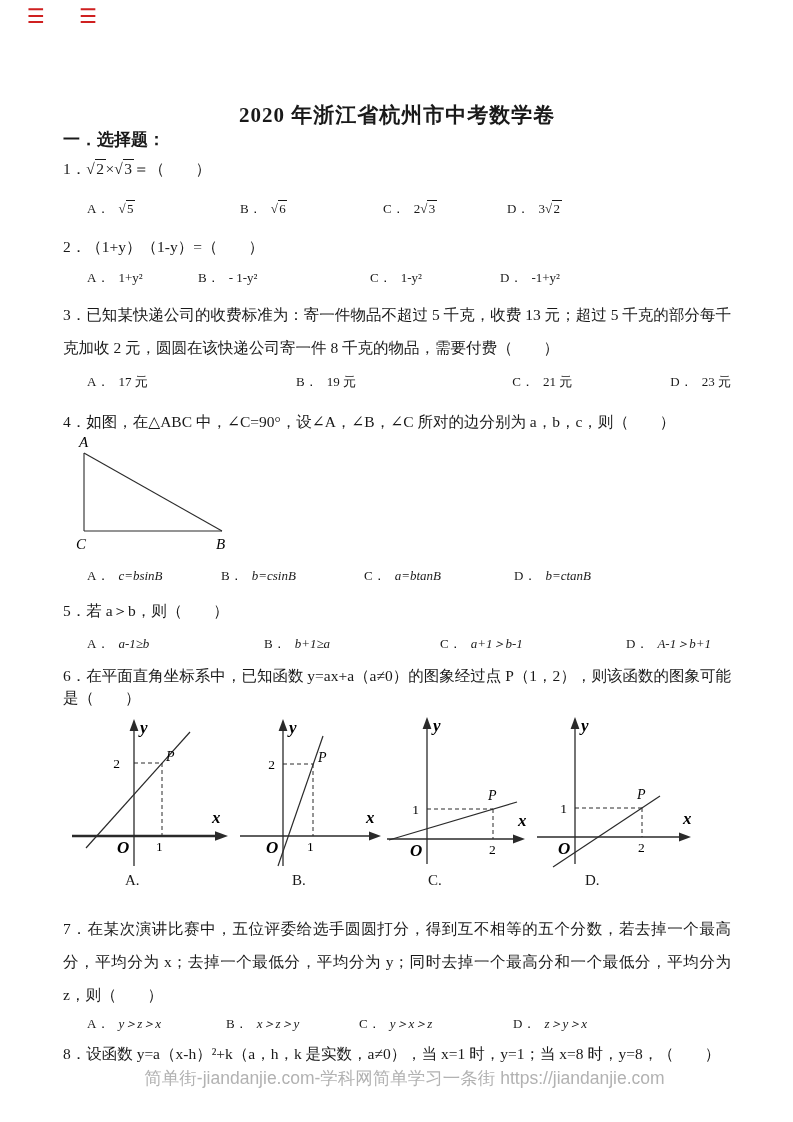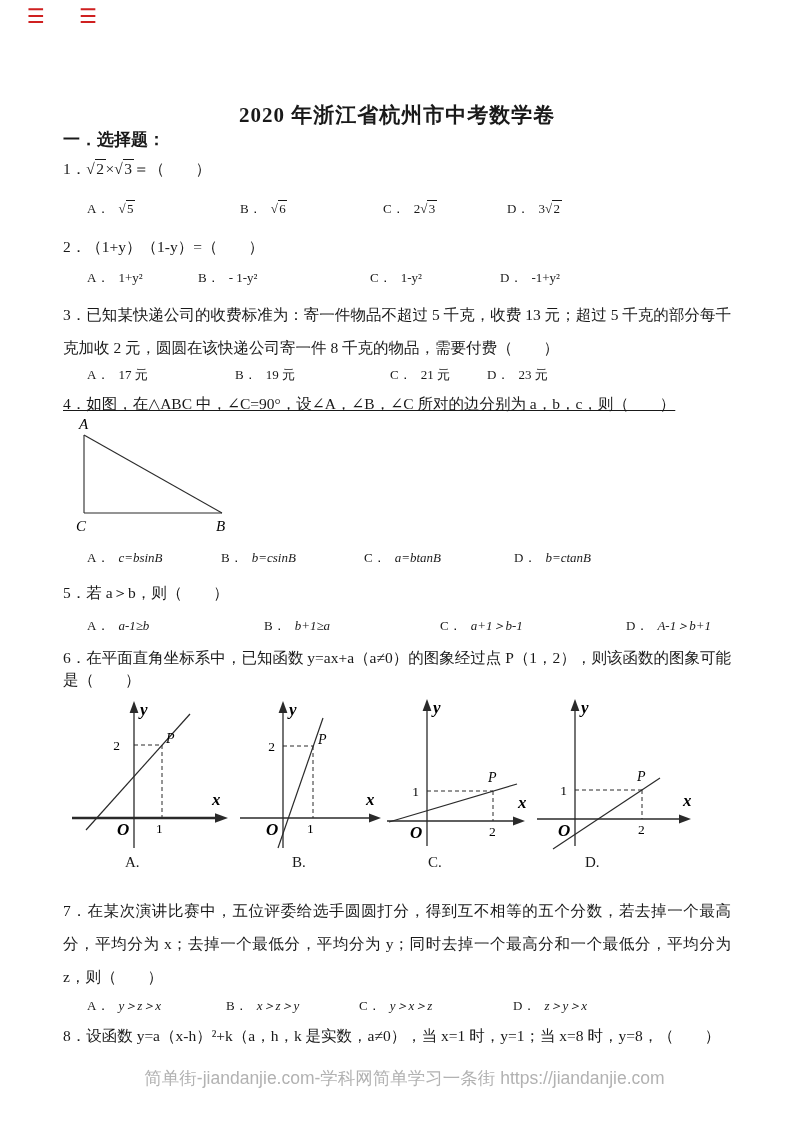--- a/index.html
+++ b/index.html
@@ -15,22 +15,22 @@
   .opts{display:flex;padding-left:24px;font-size:13px;line-height:22px;}
   .opt{flex:none;white-space:nowrap;}
   .opt .lab{margin-right:9px;}
   .opts.mathit .otx{font-style:italic;}
   .rad .vl{border-top:1px solid #191919;padding:0 1.5px;}
   .q1s{margin-top:8px;height:26px;}
   .q1o{margin-top:14px;height:24px;}
   .q2s{margin-top:14px;}
   .q2o{margin-top:9px;}
   .q3s{margin-top:9px;}
-  .q3o{margin-top:0px;}
-  .q4s{margin-top:7px;text-decoration:underline;}
+  .q3o{margin-top:7px;justify-content:space-between;}
+  .q4s{margin-top:18px;}
   .figtri{margin-top:2px;margin-left:7px;height:122px;}
   .q4o{margin-top:4px;}
   .q5s{margin-top:13px;}
   .q5o{margin-top:11px;gap:36px;}
   .q6s{margin-top:10px;}
   .graphs{margin-top:7px;display:flex;padding-left:7px;height:174px;}
   .graph{flex:none;}
   .gcap{font-size:15px;height:20px;}
   .q7s{margin-top:22px;}
   .q7o{margin-top:2px;}

